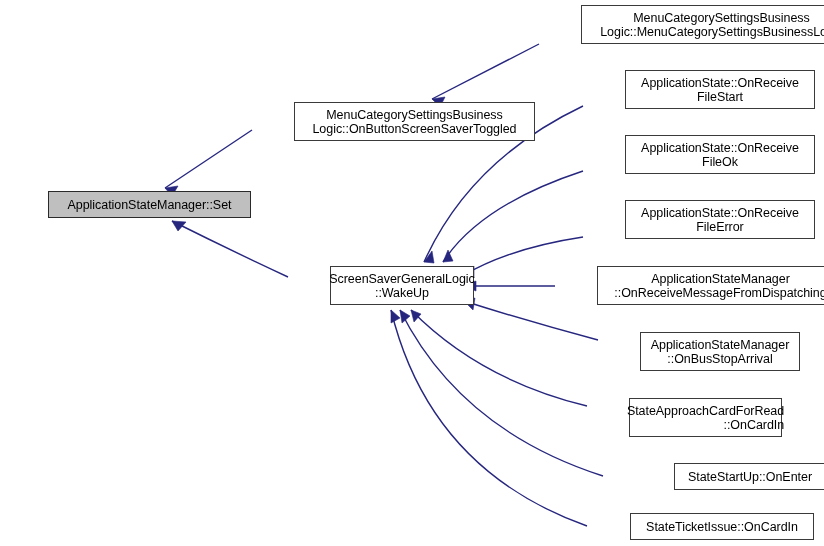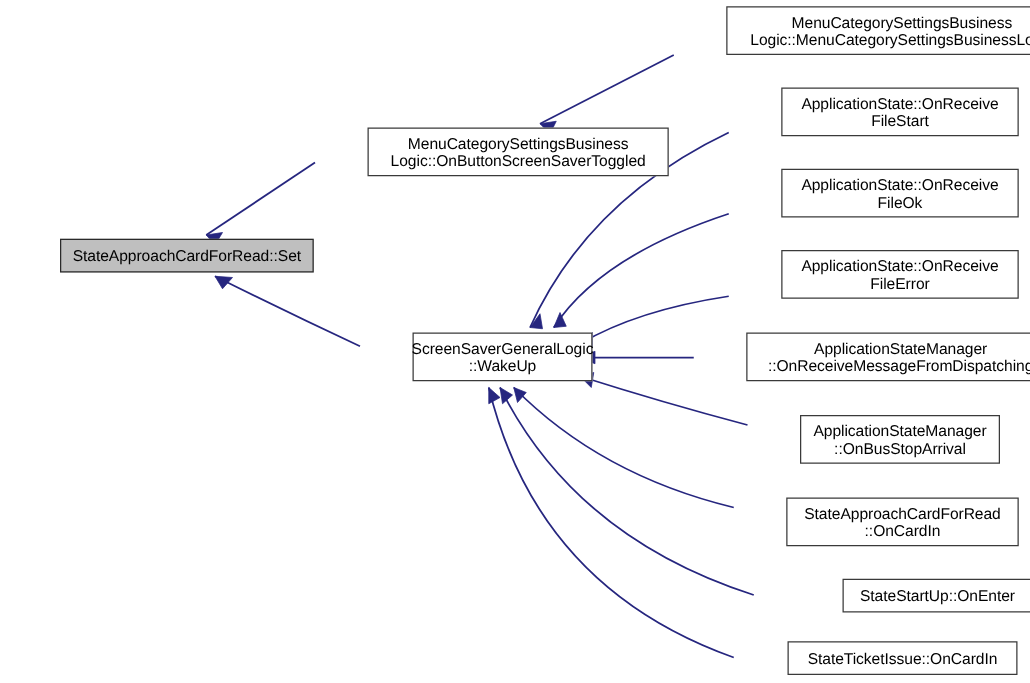--- a/index.html
+++ b/index.html
@@ -76,34 +76,34 @@
       <path class="edge-head" d="M464,286 L476,281 L476,291 Z" fill="#26267f" stroke="#26267f"></path>
       <path class="edge-path" d="M598,340 Q530,322 464,301" stroke="#26267f"></path>
       <path class="edge-head" d="M464,301 L475,298 L473,310 Z" fill="#26267f" stroke="#26267f"></path>
       <path class="edge-path" d="M587,406 Q480,380 411,310" stroke="#26267f"></path>
       <path class="edge-head" d="M411,310 L421,314 L414,322 Z" fill="#26267f" stroke="#26267f"></path>
       <path class="edge-path" d="M603,476 Q460,430 400,310" stroke="#26267f"></path>
       <path class="edge-head" d="M400,310 L410,316 L402,323 Z" fill="#26267f" stroke="#26267f"></path>
       <path class="edge-path" d="M587,526 Q430,470 391,310" stroke="#26267f"></path>
       <path class="edge-head" d="M391,310 L400,318 L391,323 Z" fill="#26267f" stroke="#26267f"></path>
     </svg>
-<div class="gnode current" style="left: 6px; top: 191px; width: 203px; height: 27px;">StateApproachCardForRead::Set</div>
+<div class="gnode current" style="left: 6px; top: 191px; width: 203px; height: 27px;">ApplicationStateManager::Set</div>
     <div class="gnode" style="left: 252px; top: 102px; width: 241px; height: 39px;">MenuCategorySettingsBusiness
 Logic::OnButtonScreenSaverToggled</div>
     <div class="gnode" style="left: 288px; top: 266px; width: 144px; height: 39px;">ScreenSaverGeneralLogic
 ::WakeUp</div>
     <div class="gnode" style="left: 539px; top: 5px; width: 281px; height: 39px;">MenuCategorySettingsBusiness
 Logic::MenuCategorySettingsBusinessLogic</div>
     <div class="gnode" style="left: 583px; top: 70px; width: 190px; height: 39px;">ApplicationState::OnReceive
 FileStart</div>
     <div class="gnode" style="left: 583px; top: 135px; width: 190px; height: 39px;">ApplicationState::OnReceive
 FileOk</div>
     <div class="gnode" style="left: 583px; top: 200px; width: 190px; height: 39px;">ApplicationState::OnReceive
 FileError</div>
     <div class="gnode" style="left: 555px; top: 266px; width: 247px; height: 39px;">ApplicationStateManager
 ::OnReceiveMessageFromDispatching</div>
     <div class="gnode" style="left: 598px; top: 332px; width: 160px; height: 39px;">ApplicationStateManager
 ::OnBusStopArrival</div>
-    <div class="gnode" style="left: 587px; top: 398px; width: 186px; height: 39px;">StateApproachCardForRead
+    <div class="gnode" style="left: 587px; top: 398px; width: 153px; height: 39px; text-align: right;">StateApproachCardForRead
 ::OnCardIn</div>
     <div class="gnode" style="left: 632px; top: 463px; width: 152px; height: 27px;">StateStartUp::OnEnter</div>
     <div class="gnode" style="left: 588px; top: 513px; width: 184px; height: 27px;">StateTicketIssue::OnCardIn</div>
   </div>
 
 </body></html>

